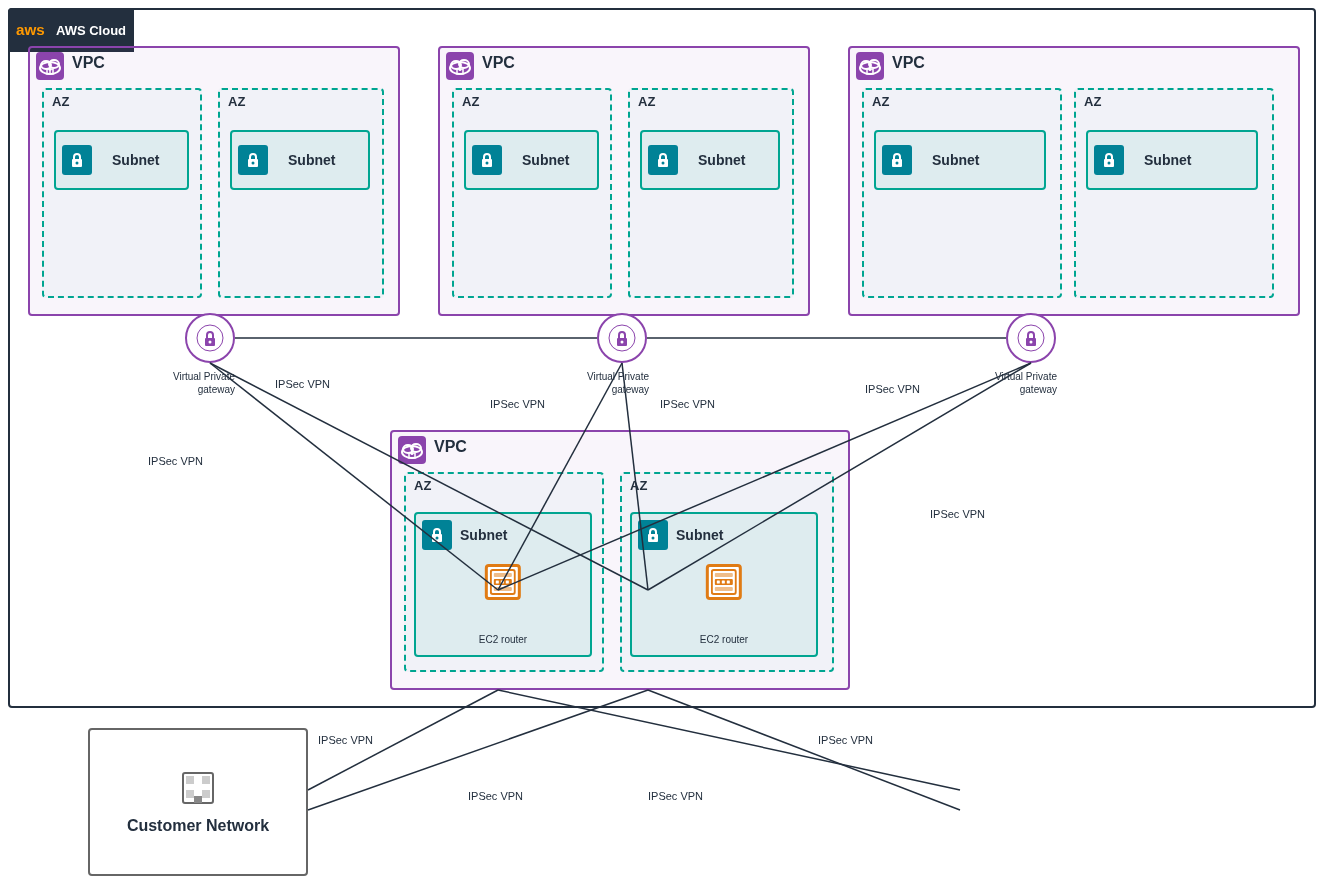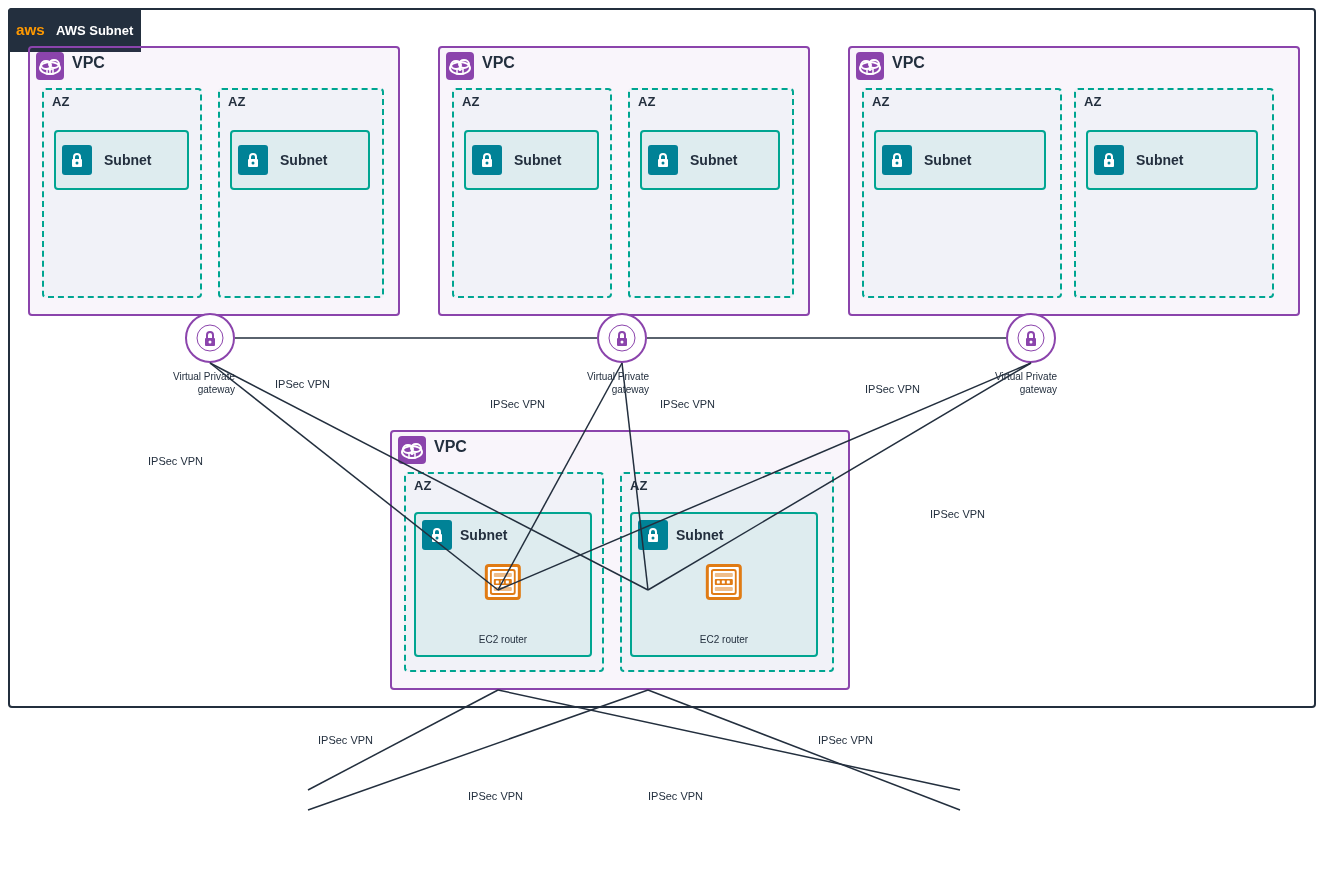--- a/index.html
+++ b/index.html
@@ -100,21 +100,21 @@
     }
 
     
     .subnet-box {
       position: absolute;
       border: 2px solid #00a591;
       border-radius: 4px;
       background: rgba(0, 165, 145, 0.08);
       display: flex;
       align-items: center;
-      gap: 12px;
+      gap: 20px;
       padding: 6px;
     }
 
     .subnet-label {
       font-size: 14px;
       font-weight: bold;
       color: #232f3e;
     }
 
     
@@ -217,21 +217,21 @@
 <div class="main-container">
 
   <div class="aws-cloud"></div>
 
   <div class="aws-header">
     <div class="aws-logo">
       <svg width="32" height="20" viewBox="0 0 80 50">
         <text x="0" y="38" font-size="38" fill="#FF9900" font-weight="bold" font-family="Arial">aws</text>
       </svg>
     </div>
-    <span class="aws-title">AWS Subnet</span>
+    <span class="aws-title">AWS Cloud</span>
   </div>
 
   <div class="vpc-box" style="left:28px;top:46px;width:372px;height:270px;">
     <div class="vpc-icon">
       <svg width="28" height="28" viewBox="0 0 28 28">
         <rect width="28" height="28" rx="4" fill="#8b44ac"></rect>
         <ellipse cx="14" cy="16" rx="10" ry="6" fill="none" stroke="white" stroke-width="2"></ellipse>
         <ellipse cx="10" cy="13" rx="5" ry="4" fill="none" stroke="white" stroke-width="2"></ellipse>
         <ellipse cx="18" cy="12" rx="5" ry="4" fill="none" stroke="white" stroke-width="2"></ellipse>
         <rect x="11" y="17" width="6" height="5" fill="none" stroke="white" stroke-width="1.5"></rect>
@@ -453,20 +453,31 @@
   <div class="vpg-circle" style="left:1006px;top:313px;">
     <svg width="28" height="28" viewBox="0 0 28 28">
       <circle cx="14" cy="14" r="13" fill="white" stroke="#8b44ac" stroke-width="1"></circle>
       <rect x="9" y="14" width="10" height="8" rx="1" fill="#8b44ac"></rect>
       <path d="M11 14V11a3 3 0 016 0v3" fill="none" stroke="#8b44ac" stroke-width="2"></path>
       <circle cx="14" cy="18" r="1.5" fill="white"></circle>
     </svg>
   </div>
   <div class="vpg-label" style="left:962px;top:370px;width:95px;">Virtual Private<br>gateway</div>
 
+  <div class="customer-network">
+    <svg width="40" height="40" viewBox="0 0 40 40">
+      <rect x="5" y="5" width="30" height="30" rx="2" fill="none" stroke="#666" stroke-width="2"></rect>
+      <rect x="8" y="8" width="8" height="8" fill="#ccc"></rect>
+      <rect x="24" y="8" width="8" height="8" fill="#ccc"></rect>
+      <rect x="8" y="22" width="8" height="8" fill="#ccc"></rect>
+      <rect x="24" y="22" width="8" height="8" fill="#ccc"></rect>
+      <rect x="16" y="28" width="8" height="7" fill="#888"></rect>
+    </svg>
+    <span style="font-size:16px;font-weight:bold;color:#232f3e;text-align:center;line-height:1.3;">Customer Network</span>
+  </div>
 
 
   <svg class="connections-svg">
 
     <line x1="235" y1="338" x2="597" y2="338" stroke="#232f3e" stroke-width="1.5"></line>
     <line x1="647" y1="338" x2="1006" y2="338" stroke="#232f3e" stroke-width="1.5"></line>
 
     <line x1="210" y1="363" x2="498" y2="590" stroke="#232f3e" stroke-width="1.5"></line>
 
     <line x1="210" y1="363" x2="648" y2="590" stroke="#232f3e" stroke-width="1.5"></line>

